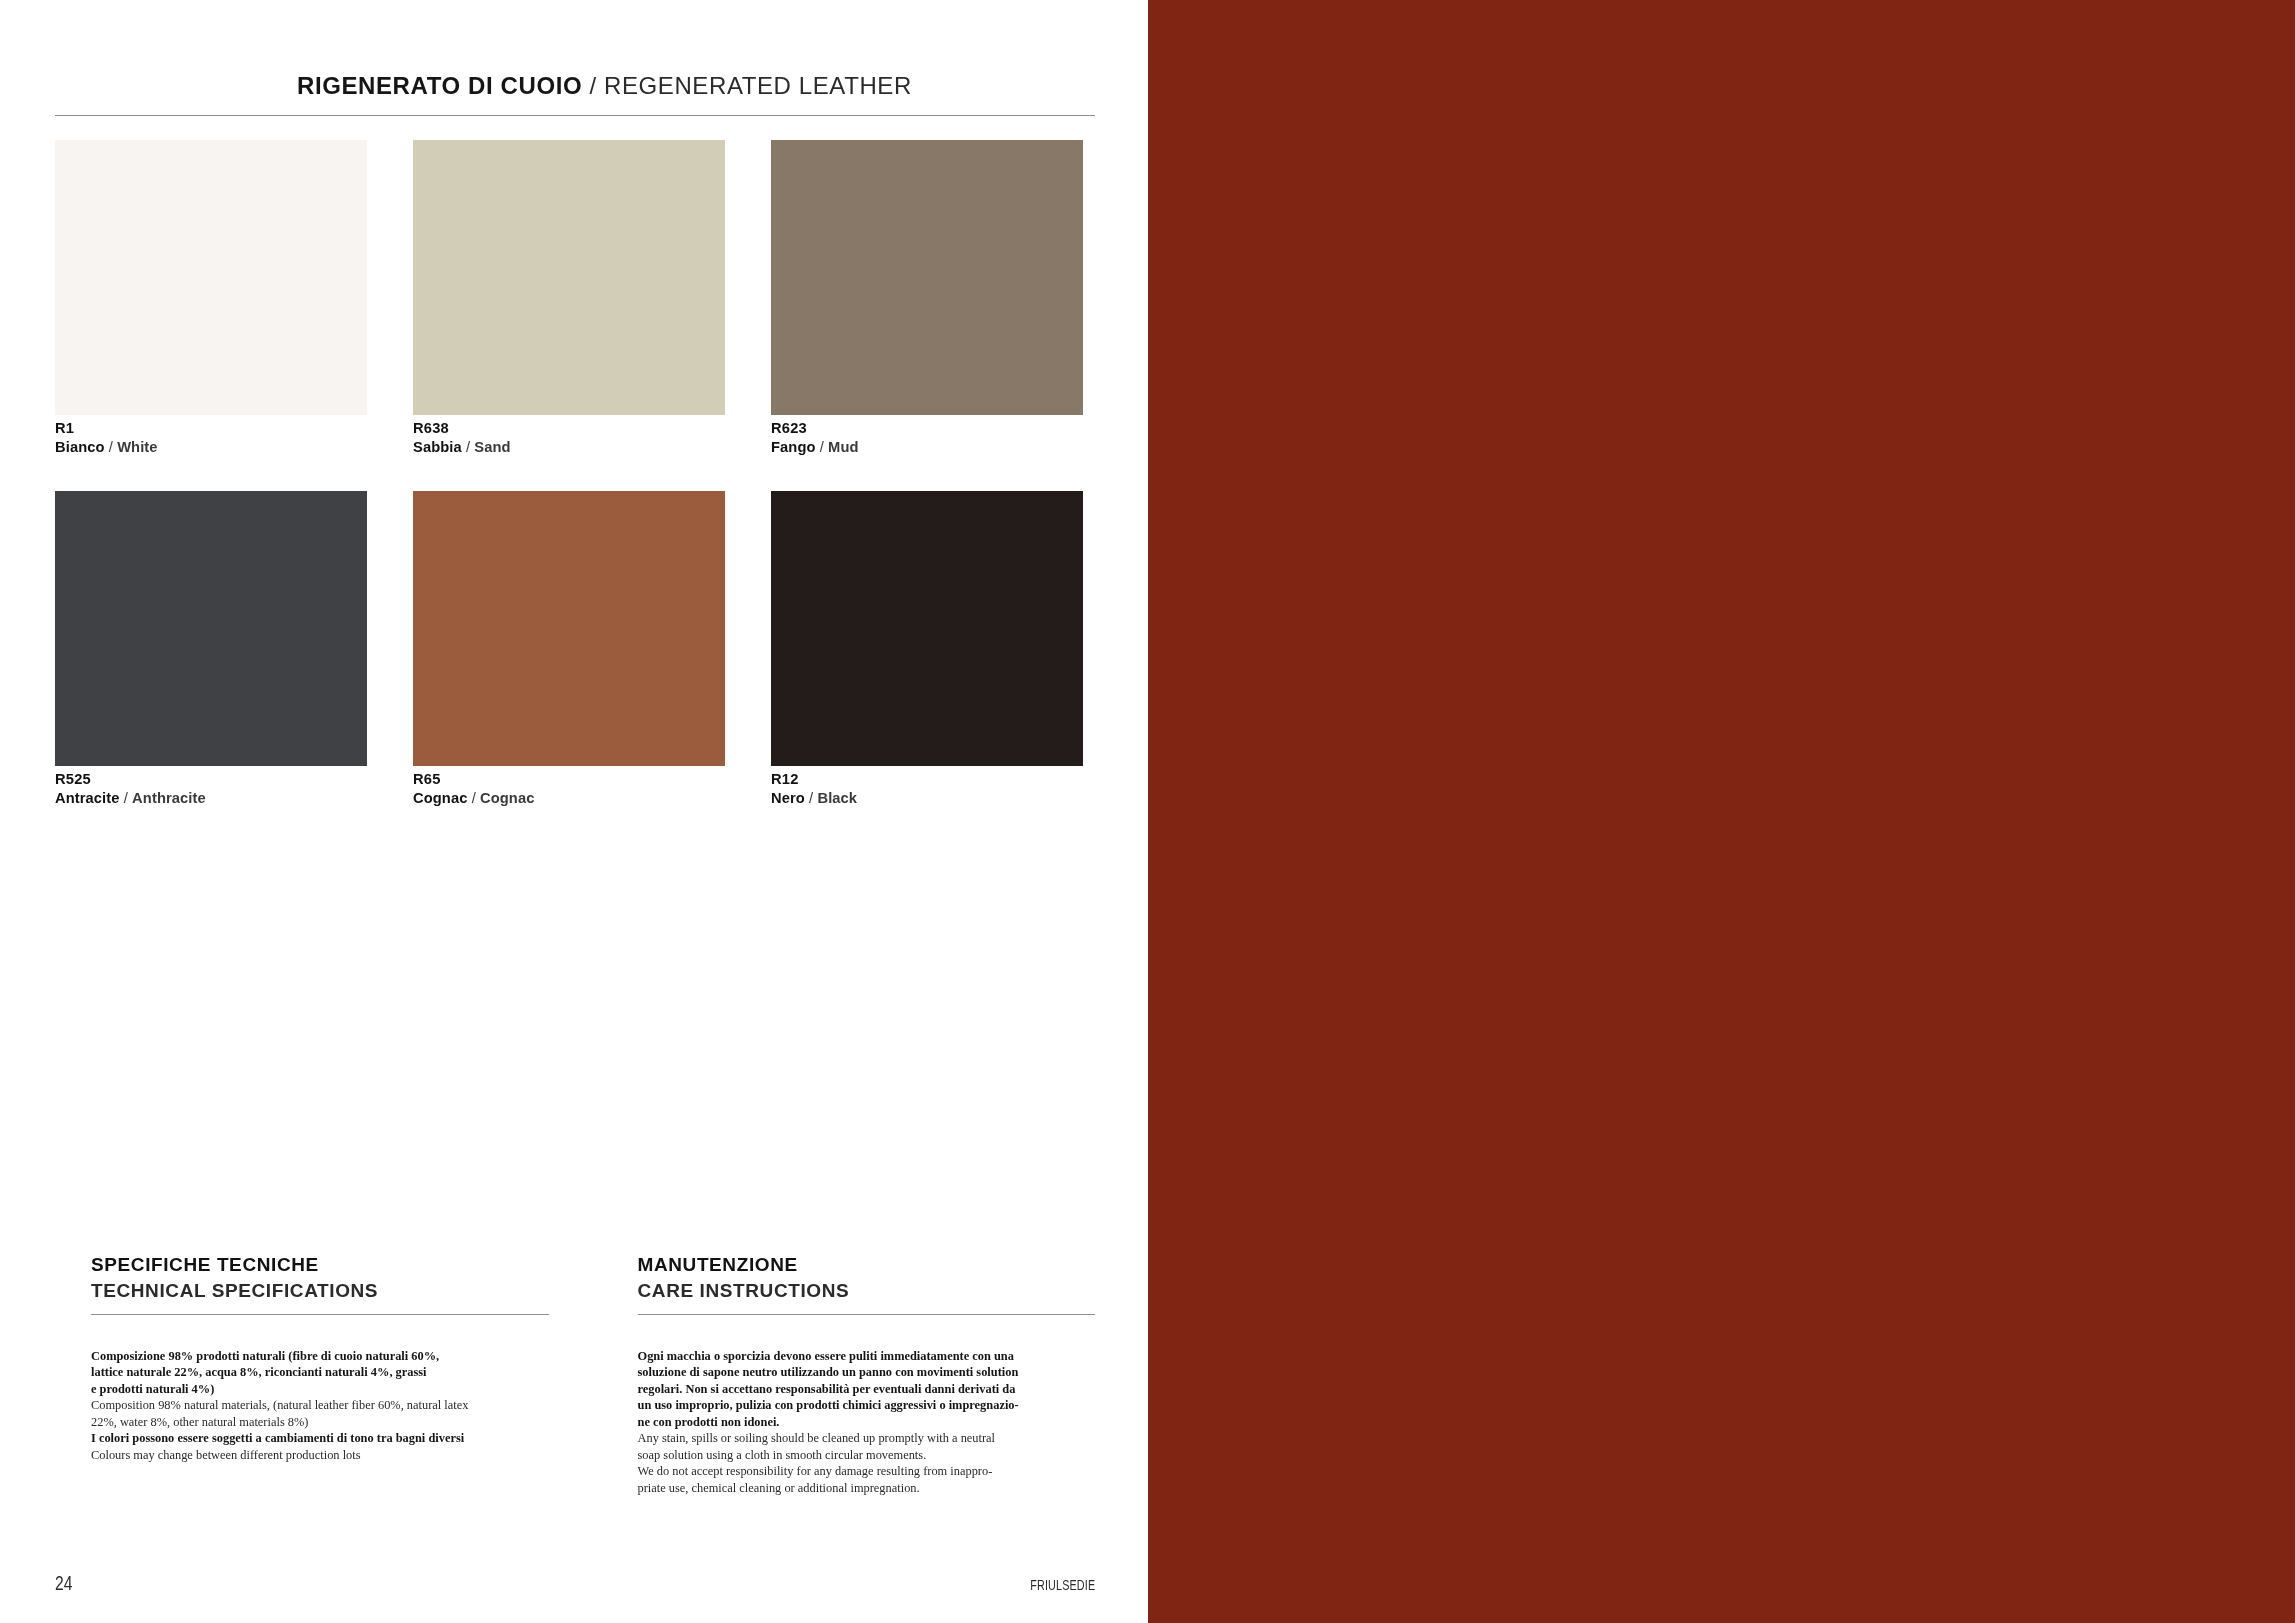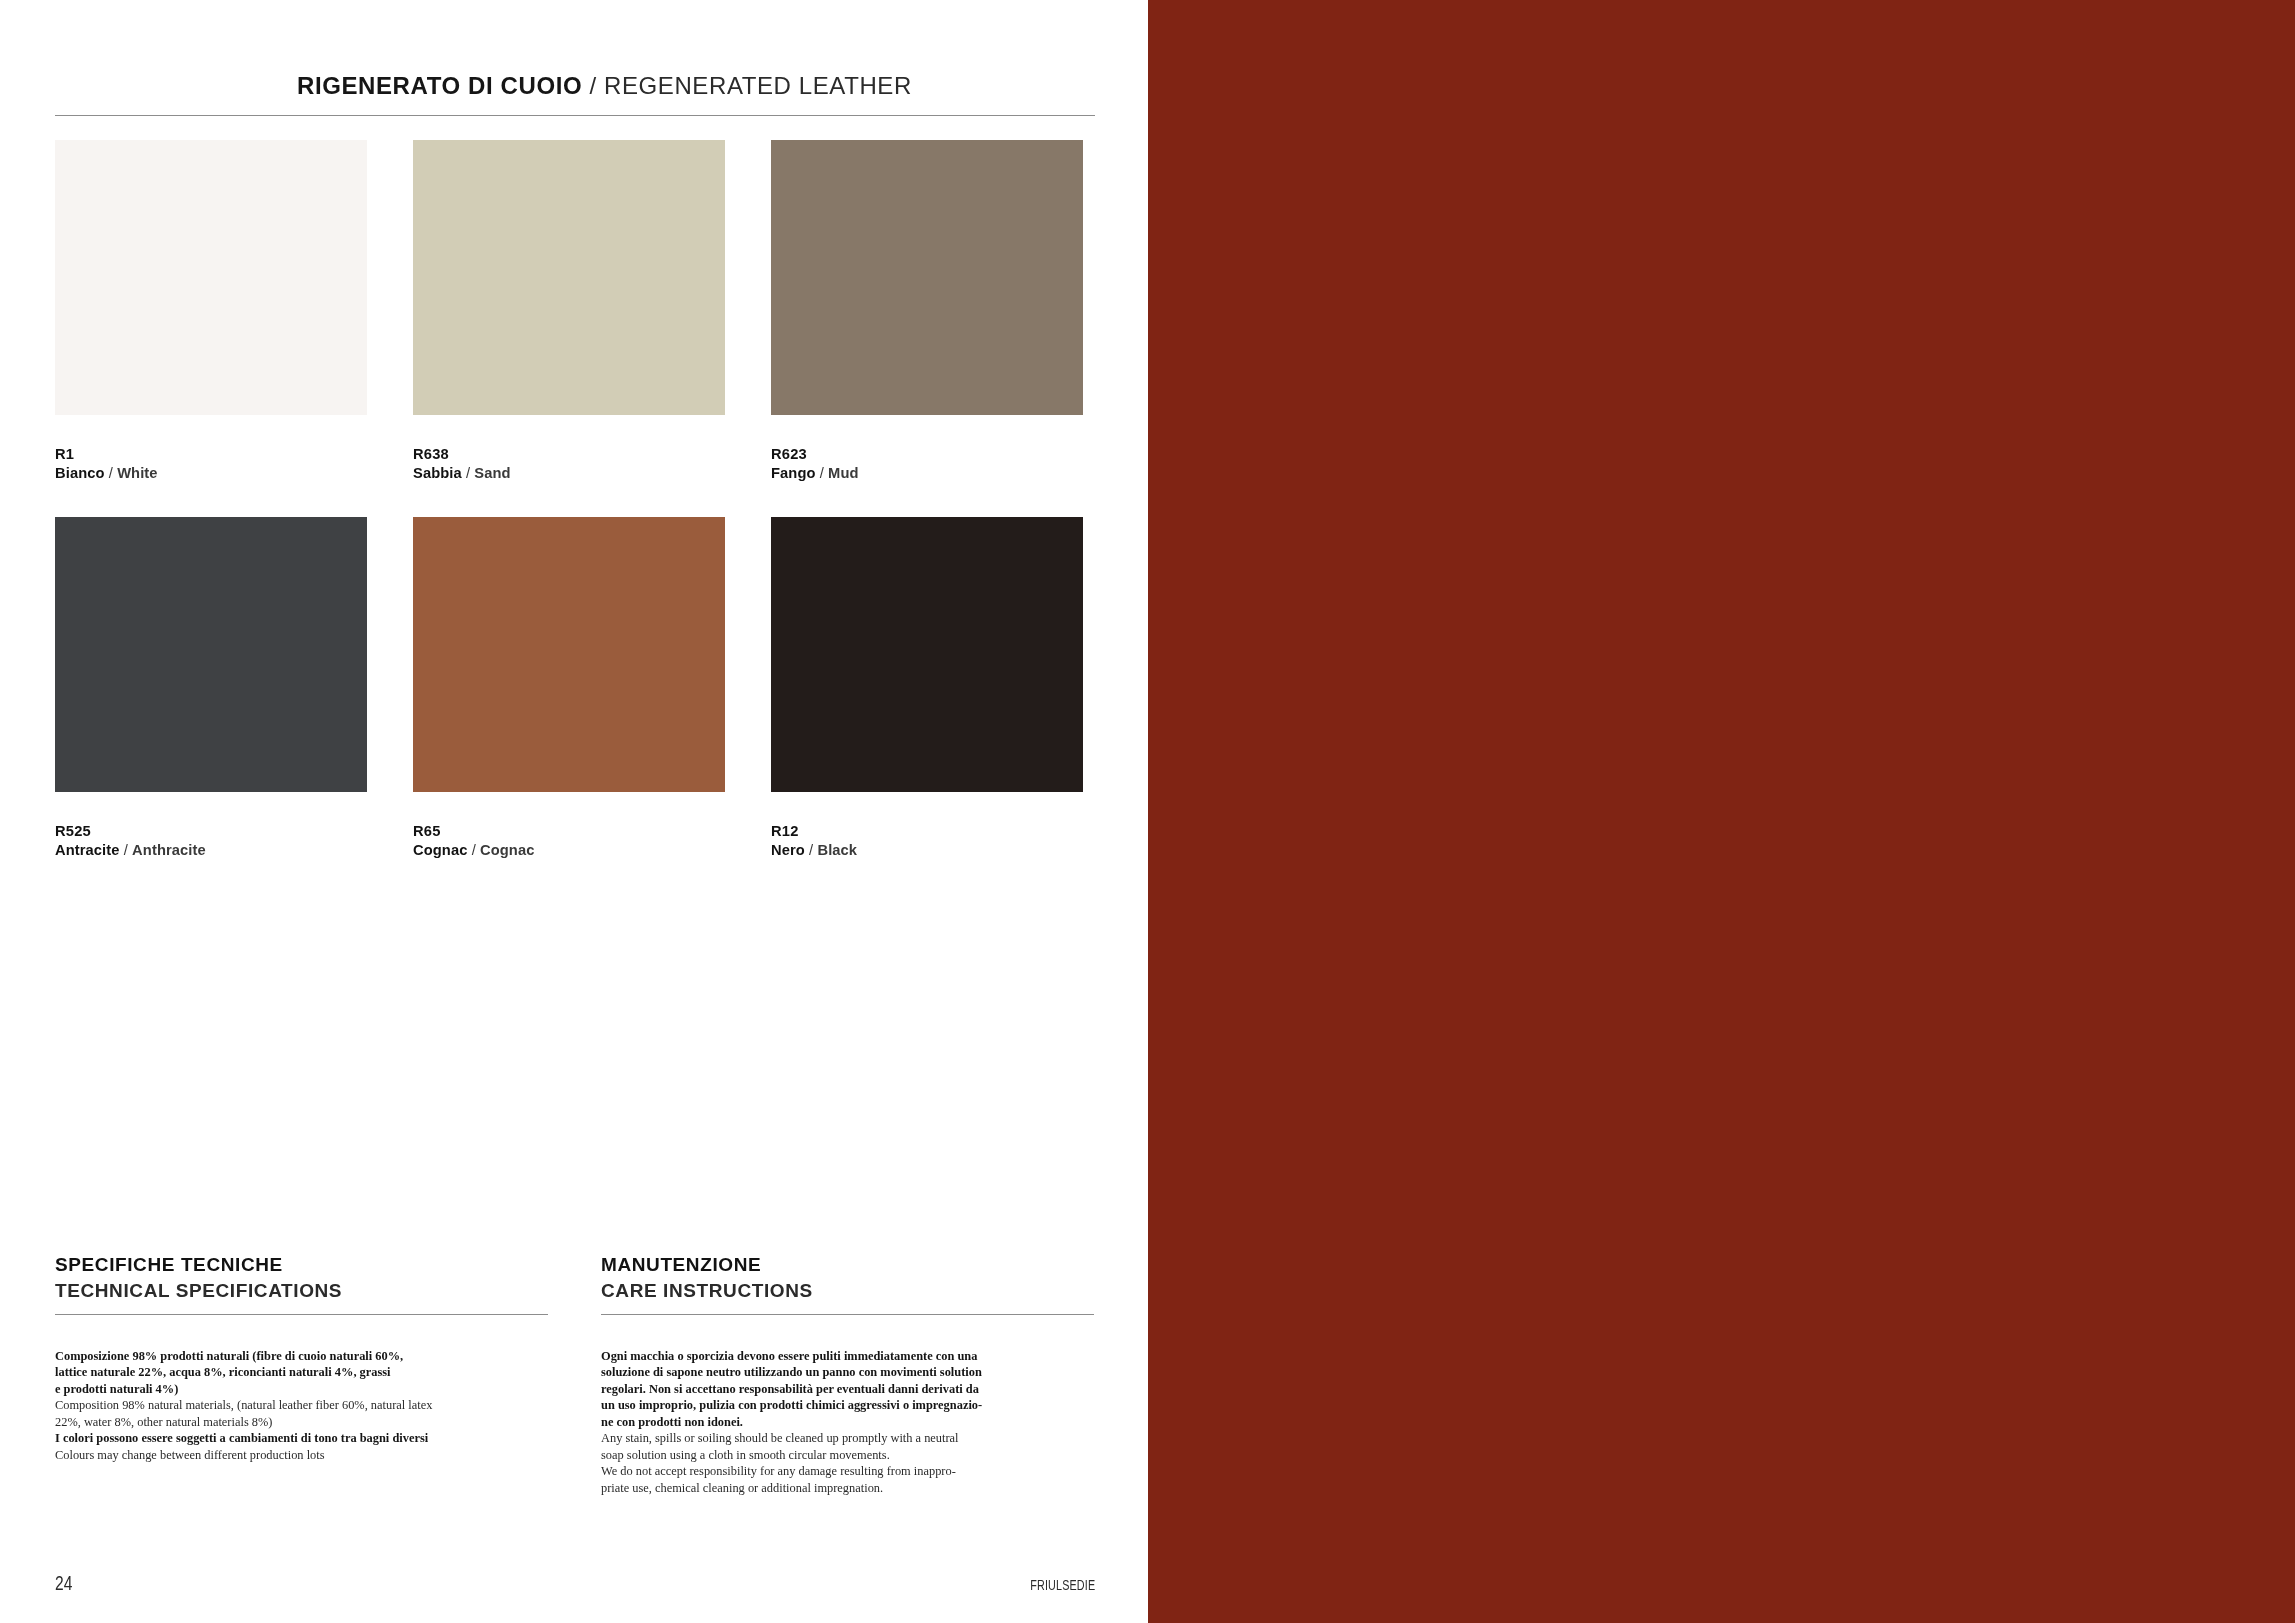--- a/index.html
+++ b/index.html
@@ -40,31 +40,31 @@
     width:1040px;
     display:grid;
     grid-template-columns:repeat(3, 312px);
     column-gap:46px;
     row-gap:33px;
   }
   .swatch-cell { width:312px; }
   .swatch-chip {
     width:312px; height:275px; display:block;
   }
-  .swatch-meta { margin-top:30px; line-height:1.32; }
+  .swatch-meta { margin-top:4px; line-height:1.32; }
   .swatch-code { font-size:14.7px; font-weight:bold; color:#121212; letter-spacing:0.2px; }
   .swatch-names { font-size:14.7px; color:#121212; letter-spacing:0.1px; }
   .swatch-names .nm-it { font-weight:bold;text-align:right; }
   .swatch-names .nm-sep { font-weight:400; color:#3a3a3a; }
   .swatch-names .nm-en { font-weight:700; color:#3a3a3a; }
 
   
   .info { position:absolute; left:55px; top:1254px; width:1040px;
           display:flex; gap:53px; }
-  .info-col { width:493px; }
+  .info-col { width:493px;margin-left:36px; }
   .info-head-it { font-size:19px; font-weight:bold; color:#121212; letter-spacing:0.6px; }
   .info-head-en { font-size:19px; font-weight:700; color:#2b2b2b; letter-spacing:0.6px; margin-top:3.7px; }
   .info-rule { margin-top:12px; height:0.9px; background:#8d8d8d; width:100%; }
   .info-body { margin-top:33px;font-family:Liberation Serif, serif; }
   .info-body p { font-size:12.4px; line-height:1.33; color:#151515; }
   .info-body p.b { font-weight:bold; }
   .info-body p.n { font-weight:400; color:#2a2a2a; }
 
   
   .footer { position:absolute; left:55px; top:1572px; width:1040px; height:27.5px; }

